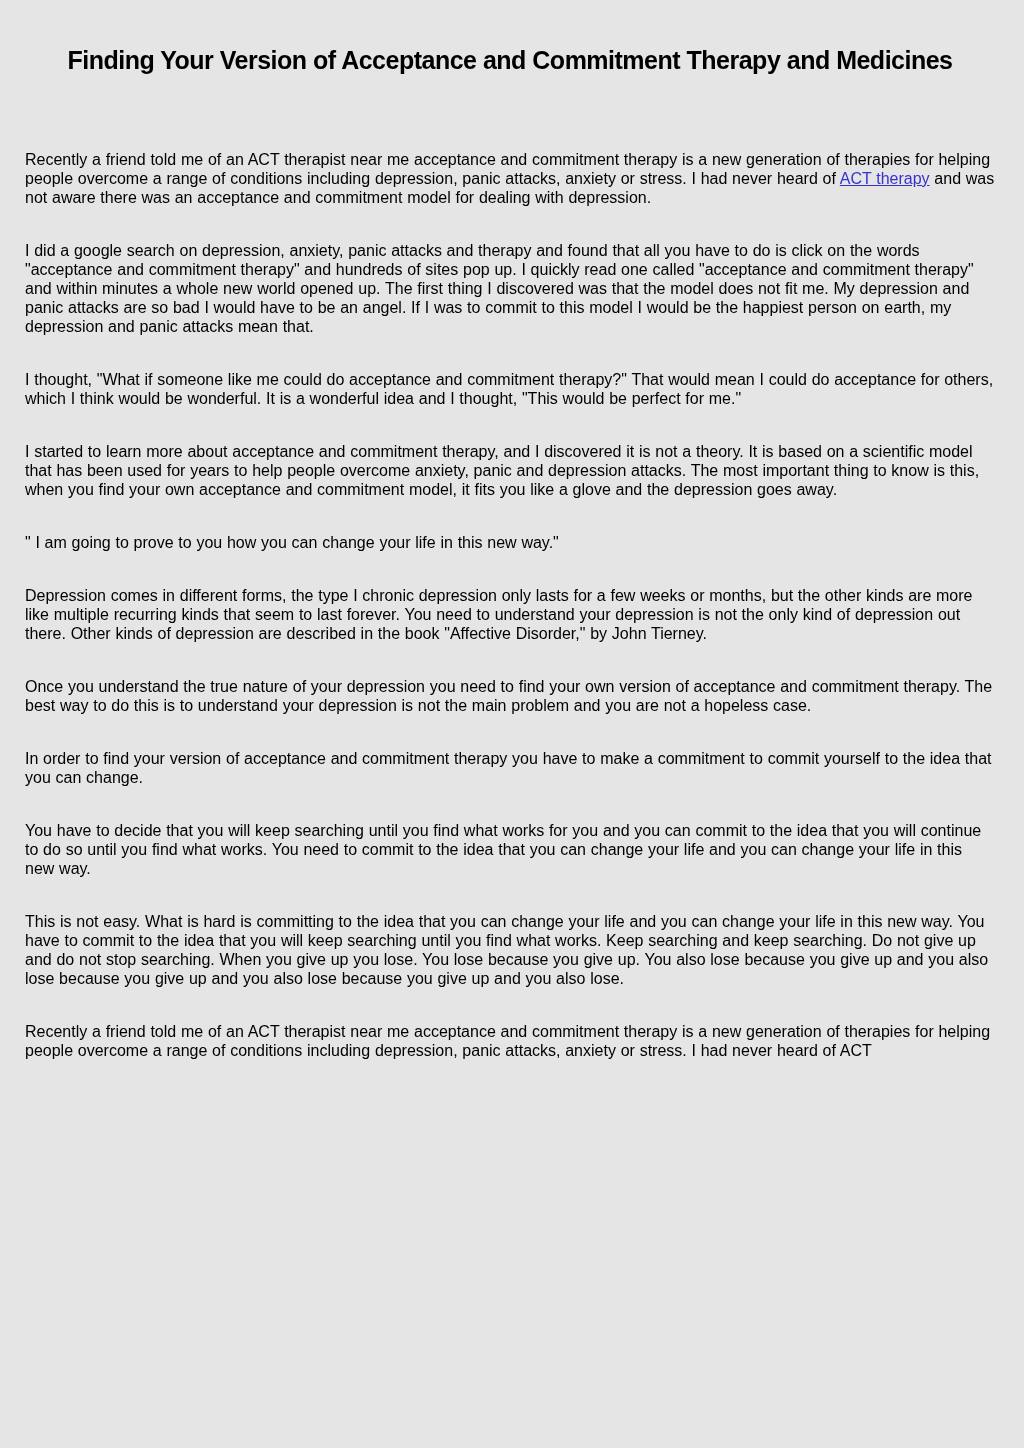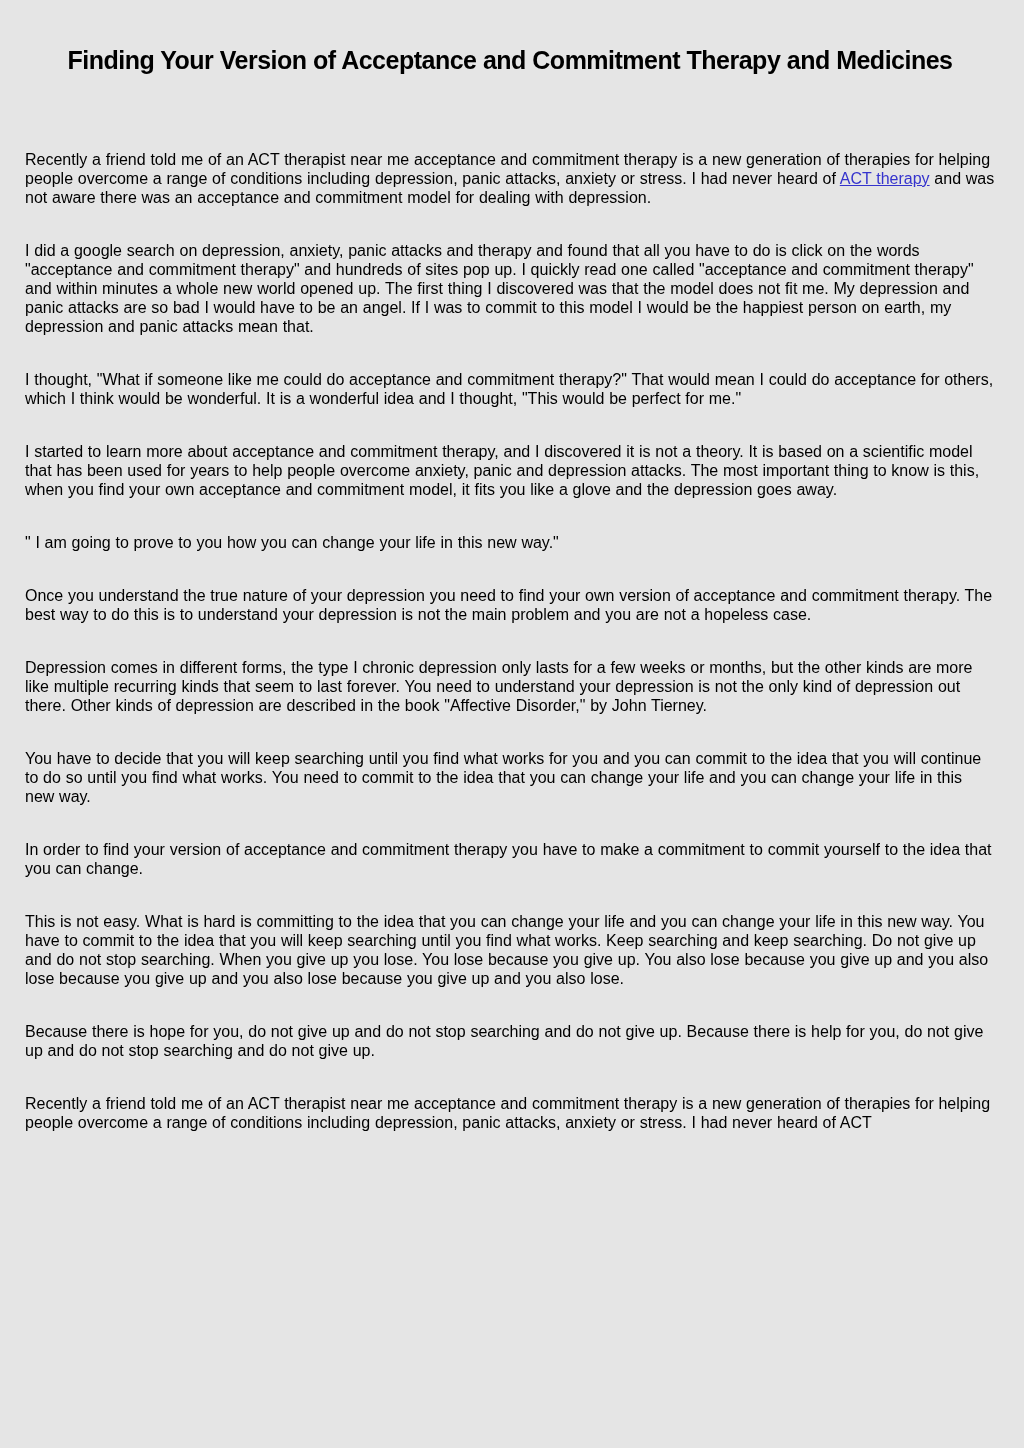--- a/index.html
+++ b/index.html
@@ -59,29 +59,28 @@
   <p class="para">I did a google search on depression, anxiety, panic attacks and therapy and found that all you have to do is click on the words "acceptance and commitment therapy" and hundreds of sites pop up. I quickly read one called "acceptance and commitment therapy" and within minutes a whole new world opened up. The first thing I discovered was that the model does not fit me. My depression and panic attacks are so bad I would have to be an angel. If I was to commit to this model I would be the happiest person on earth, my depression and panic attacks mean that.</p>
 
 
   <p class="para">I thought, "What if someone like me could do acceptance and commitment therapy?" That would mean I could do acceptance for others, which I think would be wonderful. It is a wonderful idea and I thought, "This would be perfect for me."</p>
 
   <p class="para">I started to learn more about acceptance and commitment therapy, and I discovered it is not a theory. It is based on a scientific model that has been used for years to help people overcome anxiety, panic and depression attacks. The most important thing to know is this, when you find your own acceptance and commitment model, it fits you like a glove and the depression goes away.</p>
 
   <p class="para">" I am going to prove to you how you can change your life in this new way."</p>
 
 
+  <p class="para">Depression comes in different forms, the type I chronic depression only lasts for a few weeks or months, but the other kinds are more like multiple recurring kinds that seem to last forever. You need to understand your depression is not the only kind of depression out there. Other kinds of depression are described in the book "Affective Disorder," by John Tierney.</p>
+
   <p class="para">Once you understand the true nature of your depression you need to find your own version of acceptance and commitment therapy. The best way to do this is to understand your depression is not the main problem and you are not a hopeless case.</p>
 
-  <p class="para">Depression comes in different forms, the type I chronic depression only lasts for a few weeks or months, but the other kinds are more like multiple recurring kinds that seem to last forever. You need to understand your depression is not the only kind of depression out there. Other kinds of depression are described in the book "Affective Disorder," by John Tierney.</p>
 
+  <p class="para">In order to find your version of acceptance and commitment therapy you have to make a commitment to commit yourself to the idea that you can change.</p>
 
   <p class="para">You have to decide that you will keep searching until you find what works for you and you can commit to the idea that you will continue to do so until you find what works. You need to commit to the idea that you can change your life and you can change your life in this new way.</p>
 
-  <p class="para">In order to find your version of acceptance and commitment therapy you have to make a commitment to commit yourself to the idea that you can change.</p>
-
   <p class="para">This is not easy. What is hard is committing to the idea that you can change your life and you can change your life in this new way. You have to commit to the idea that you will keep searching until you find what works. Keep searching and keep searching. Do not give up and do not stop searching. When you give up you lose. You lose because you give up. You also lose because you give up and you also lose because you give up and you also lose because you give up and you also lose.</p>
 
-  <p class="para">Because there is hope for you, do not give up and do not stop searching and do not give up. Because there is help for you, do not give up and do not stop searching and do not give up.</p>
 
 
   <p class="para gap-before">Recently a friend told me of an ACT therapist near me acceptance and commitment therapy is a new generation of therapies for helping people overcome a range of conditions including depression, panic attacks, anxiety or stress. I had never heard of ACT</p>
 
 </div>
 
 </body></html>

